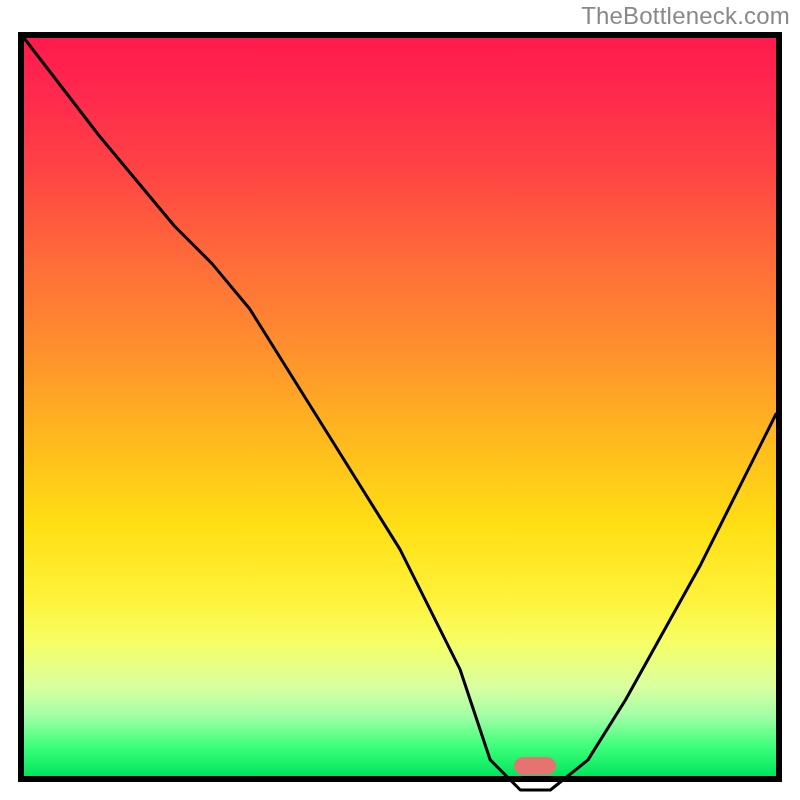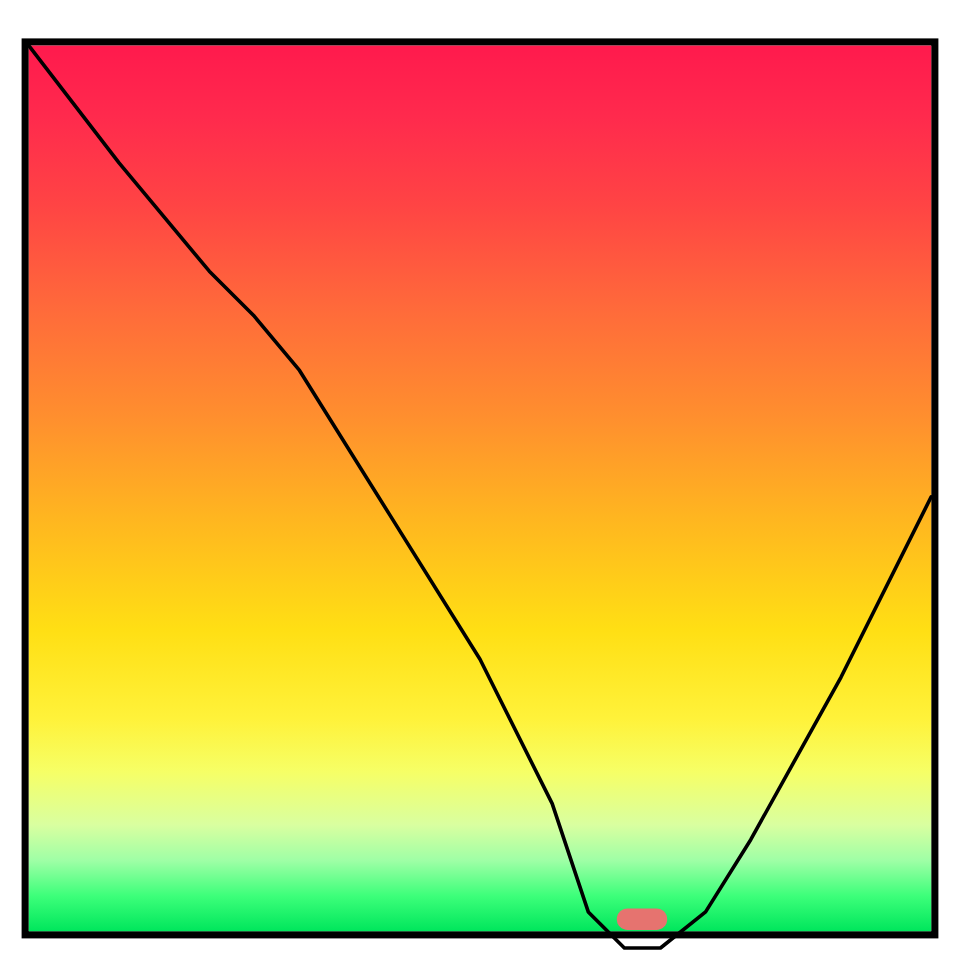--- a/index.html
+++ b/index.html
@@ -67,20 +67,21 @@
     border-radius: 9px;
     background: #e6736f;
     bottom: 1px;
     transform: translateX(-50%);
   }
 </style>
 </head>
 <body>
 
 <div class="wrap">
+  <div class="watermark">TheBottleneck.com</div>
 
   <div class="frame">
     <div class="gradient"></div>
 
     <svg class="curve" viewBox="0 0 100 100" preserveAspectRatio="none">
       <path id="curvePath" fill="none" stroke="#000" stroke-width="0.4" stroke-linejoin="round" stroke-linecap="round" d="M0.00 0.00 L10.00 13.00 L20.00 25.00 L25.00 30.00 L30.00 36.00 L40.00 52.00 L50.00 68.00 L58.00 84.00 L62.00 96.00 L66.00 100.00 L70.00 100.00 L75.00 96.00 L80.00 88.00 L90.00 70.00 L100.00 50.00"></path>
     </svg>
 
     <div class="marker" id="marker" style="left: 511.36px;"></div>
   </div>

